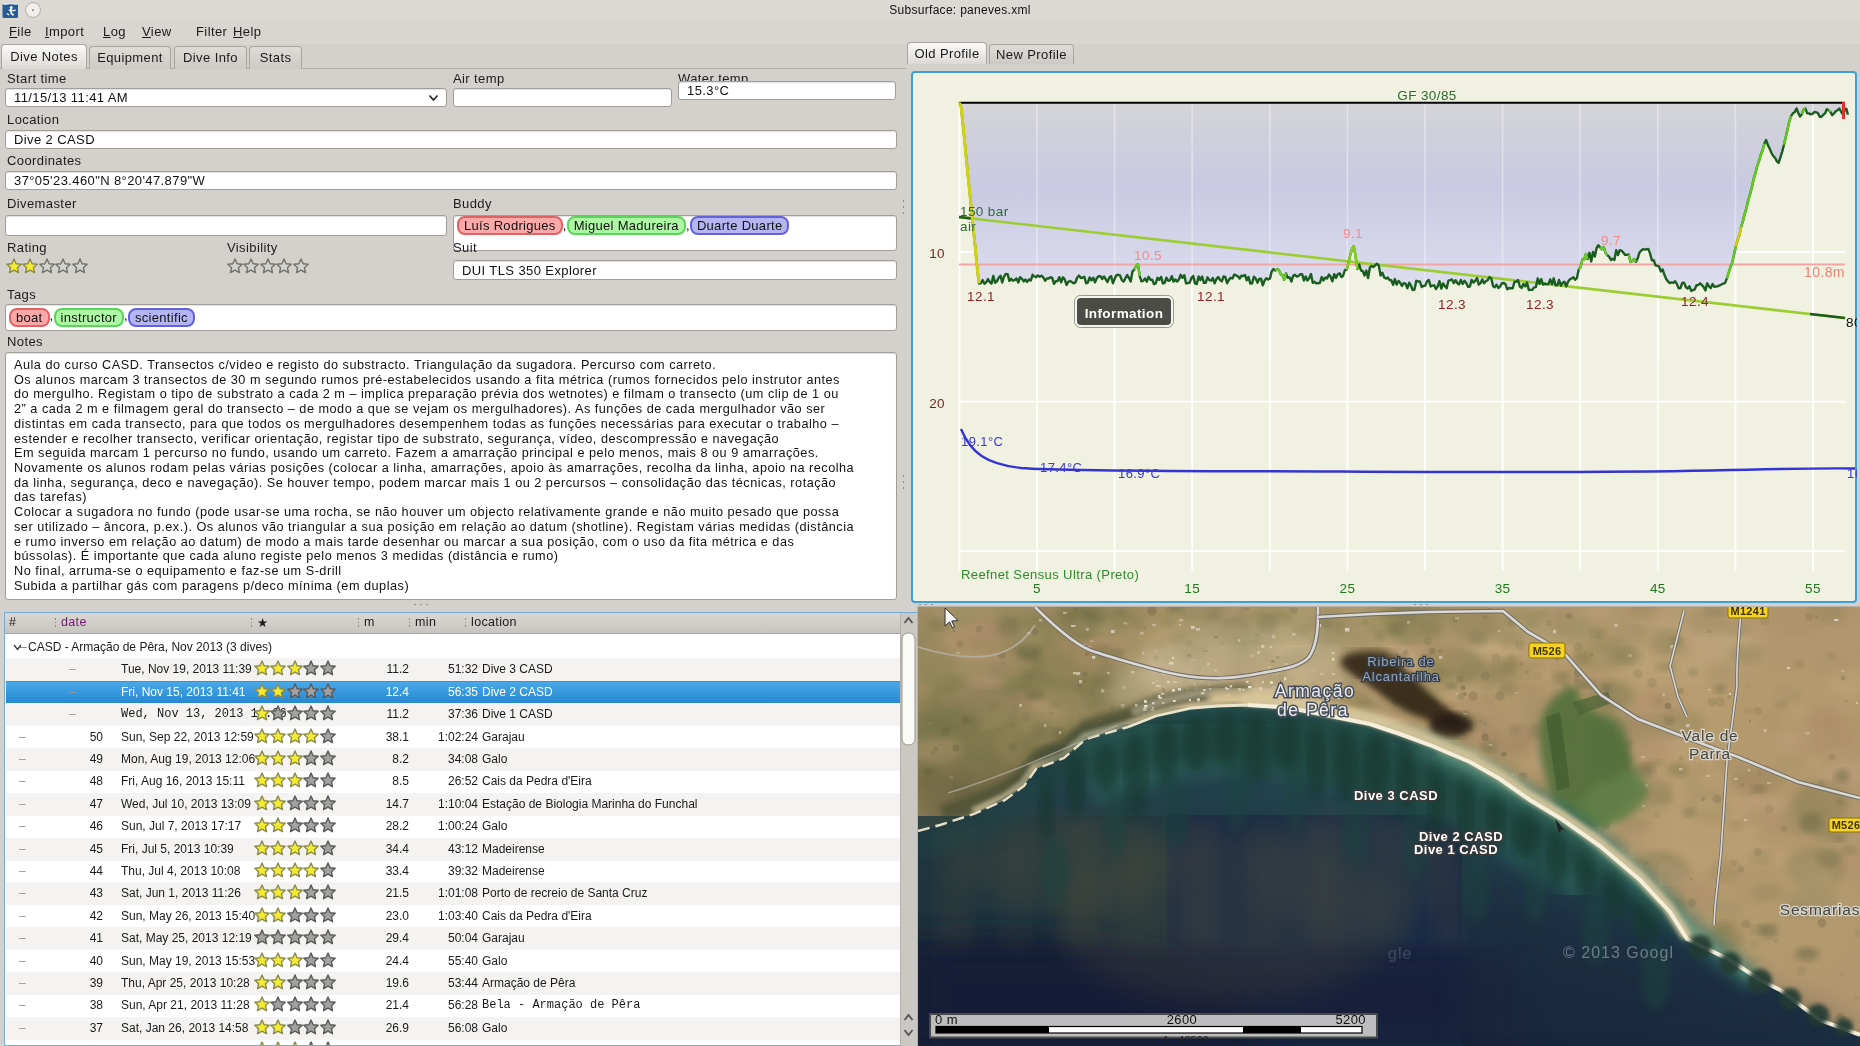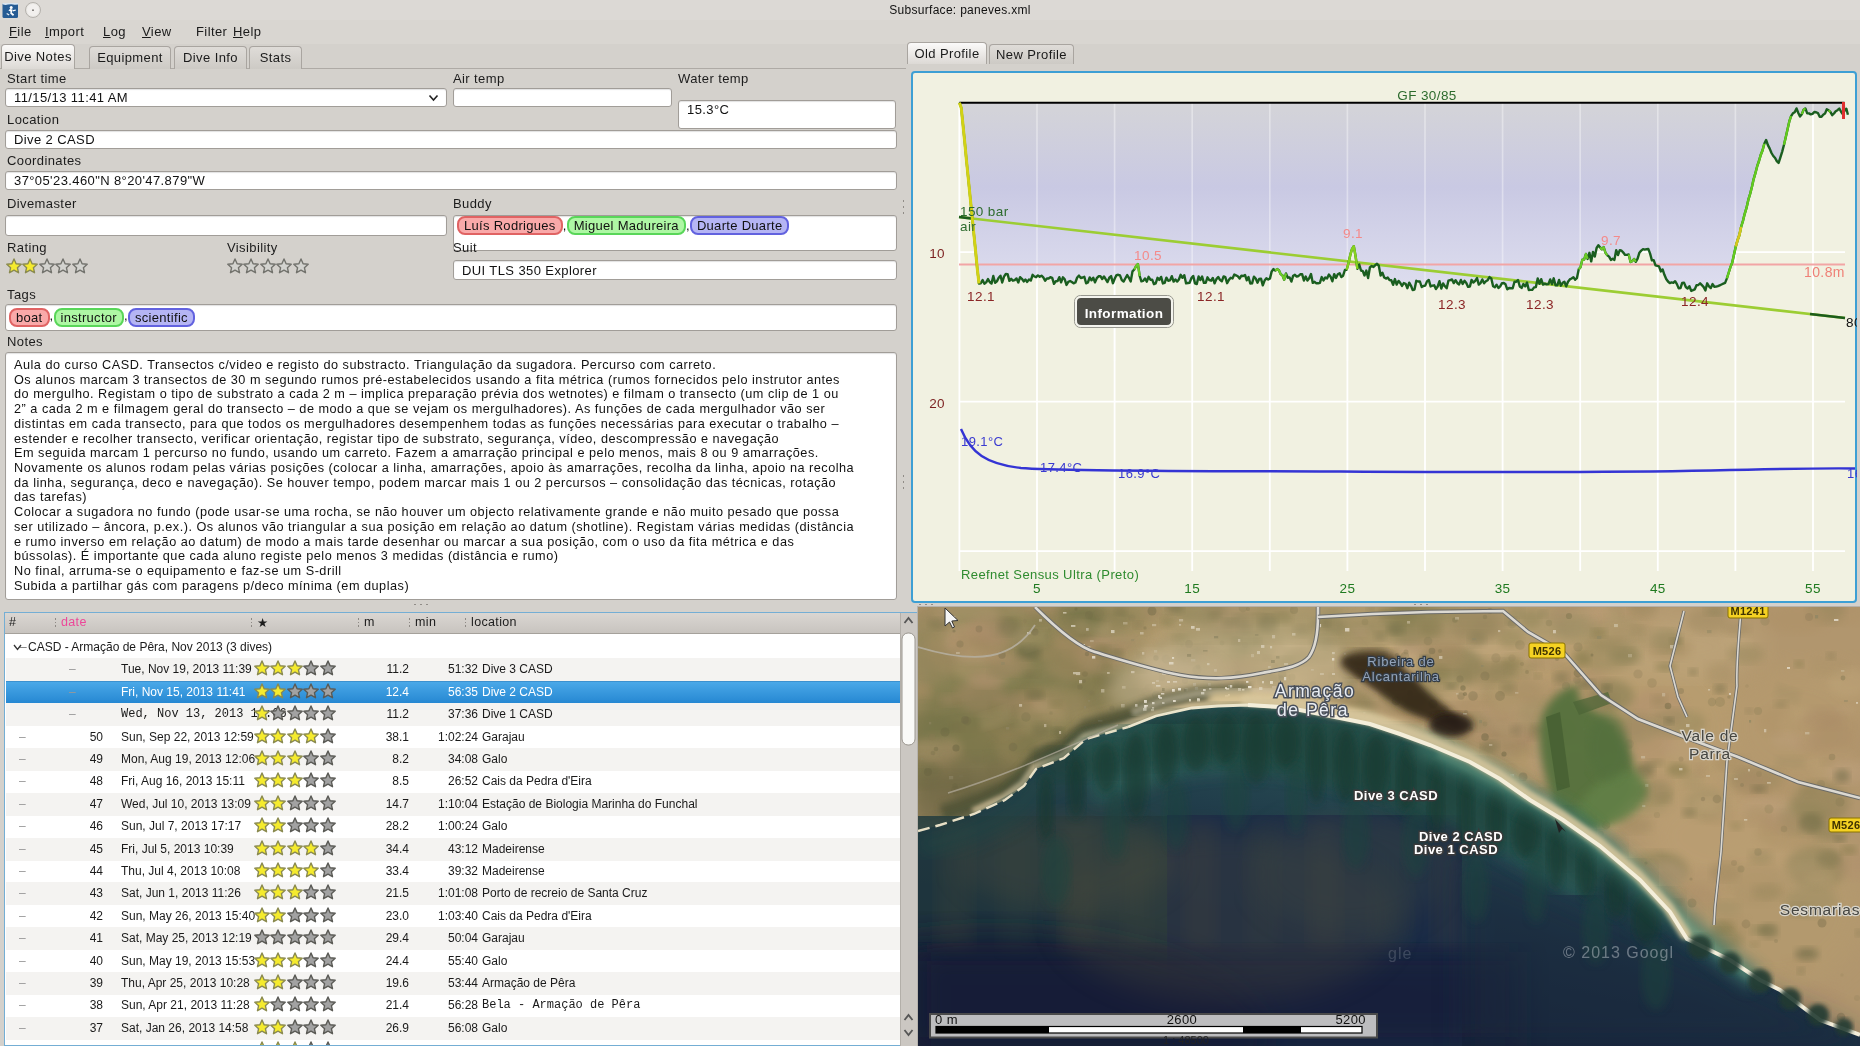--- a/index.html
+++ b/index.html
@@ -35,42 +35,42 @@
  <circle cx="8" cy="8.2" r="0.9" fill="#6d6a66"></circle>
 </svg>
 <div class="abs" style="left:0;top:3px;width:1920px;text-align:center;font-size:12px;letter-spacing:.3px;color:#111;">Subsurface: paneves.xml</div>
 <div class="abs" style="left:9px;top:24px;font-size:13px;letter-spacing:.4px;"><span style="text-decoration:underline">F</span>ile</div>
 <div class="abs" style="left:45px;top:24px;font-size:13px;letter-spacing:.4px;"><span style="text-decoration:underline">I</span>mport</div>
 <div class="abs" style="left:103px;top:24px;font-size:13px;letter-spacing:.4px;"><span style="text-decoration:underline">L</span>og</div>
 <div class="abs" style="left:142px;top:24px;font-size:13px;letter-spacing:.4px;"><span style="text-decoration:underline">V</span>iew</div>
 <div class="abs" style="left:196px;top:24px;font-size:13px;letter-spacing:.4px;">Filter</div>
 <div class="abs" style="left:233px;top:24px;font-size:13px;letter-spacing:.4px;"><span style="text-decoration:underline">H</span>elp</div>
 <div class="abs" style="left:0;top:68px;width:906px;height:1px;background:#aeaaa5;"></div>
-<div class="tab tabA" style="left:1px;top:44px;width:74px;height:25px;line-height:24px;">Dive Notes</div>
+<div class="tab tabA" style="left:1px;top:44px;width:86px;height:25px;line-height:24px;">Dive Notes</div>
 <div class="tab tabI" style="left:89px;top:46px;width:82px;height:23px;line-height:22px;">Equipment</div>
 <div class="tab tabI" style="left:174px;top:46px;width:73px;height:23px;line-height:22px;">Dive Info</div>
 <div class="tab tabI" style="left:249px;top:46px;width:53px;height:23px;line-height:22px;">Stats</div>
 <div class="tab tabA" style="left:907px;top:42px;width:80px;height:22px;line-height:21px;">Old Profile</div>
 <div class="tab tabI" style="left:989px;top:44px;width:85px;height:20px;line-height:19px;">New Profile</div>
 <div class="hdots" style="left:413px;top:603px;"></div>
 <div class="hdots" style="left:918px;top:603px;"></div>
 <div class="hdots" style="left:1413px;top:603px;"></div>
 <div class="vdots" style="left:902px;top:199px;"></div>
 <div class="vdots" style="left:902px;top:474px;"></div>
 
 <div class="lbl" style="left:7px;top:71px;">Start time</div>
 <div class="lbl" style="left:453px;top:71px;">Air temp</div>
 <div class="lbl" style="left:678px;top:71px;">Water temp</div>
 <div class="inp" style="left:5px;top:88px;width:442px;height:19px;line-height:18px;">11/15/13 11:41 AM
   <svg class="abs" style="right:7px;top:5px" width="11" height="8">
       <path d="M1.5 1.5 L5.5 6 L9.5 1.5" fill="none" stroke="#222" stroke-width="1.6"></path>
     </svg>
 </div>
 <div class="inp" style="left:453px;top:88px;width:219px;height:19px;"></div>
-<div class="inp" style="left:678px;top:100px;width:218px;height:29px;line-height:18px;">15.3°C</div>
+<div class="inp" style="left:678px;top:81px;width:218px;height:19px;line-height:18px;">15.3°C</div>
 <div class="lbl" style="left:7px;top:112px;">Location</div>
 <div class="inp" style="left:5px;top:130px;width:892px;height:19px;line-height:18px;">Dive 2 CASD</div>
 <div class="lbl" style="left:7px;top:153px;">Coordinates</div>
 <div class="inp" style="left:5px;top:171px;width:892px;height:19px;line-height:18px;">37°05'23.460"N 8°20'47.879"W</div>
 <div class="lbl" style="left:7px;top:196px;">Divemaster</div>
 <div class="lbl" style="left:453px;top:196px;">Buddy</div>
 <div class="inp" style="left:5px;top:215px;width:442px;height:21px;"></div>
 <div class="inp" style="left:453px;top:215px;width:444px;height:36px;padding-left:3px;line-height:20px;"><span class="pill pr">Luís Rodrigues</span>,<span class="pill pg">Miguel Madureira</span>,<span class="pill pb">Duarte Duarte</span></div>
 <div class="lbl" style="left:7px;top:240px;">Rating</div>
 <div class="lbl" style="left:227px;top:240px;">Visibility</div>
@@ -111,21 +111,21 @@
   </svg>
 <div class="inp" style="left:453px;top:260px;width:444px;height:20px;line-height:19px;">DUI TLS 350 Explorer</div>
 <div class="lbl" style="left:7px;top:287px;">Tags</div>
 <div class="inp" style="left:5px;top:304px;width:892px;height:27px;padding-left:3px;padding-top:3px;"><span class="pill pr">boat</span>,<span class="pill pg">instructor</span>,<span class="pill pb">scientific</span></div>
 <div class="lbl" style="left:7px;top:334px;">Notes</div>
 <div class="inp" style="left:5px;top:352px;width:892px;height:248px;font-size:12.7px;letter-spacing:.5px;line-height:14.72px;padding:5px 6px 0 8px;white-space:nowrap;overflow:hidden;">Aula do curso CASD. Transectos c/video e registo do substracto. Triangulação da sugadora. Percurso com carreto.<br>Os alunos marcam 3 transectos de 30 m segundo rumos pré-estabelecidos usando a fita métrica (rumos fornecidos pelo instrutor antes<br>do mergulho. Registam o tipo de substrato a cada 2 m – implica preparação prévia dos wetnotes) e filmam o transecto (um clip de 1 ou<br>2” a cada 2 m e filmagem geral do transecto – de modo a que se vejam os mergulhadores). As funções de cada mergulhador vão ser<br>distintas em cada transecto, para que todos os mergulhadores desempenhem todas as funções necessárias para executar o trabalho –<br>estender e recolher transecto, verificar orientação, registar tipo de substrato, segurança, vídeo, descompressão e navegação<br>Em seguida marcam 1 percurso no fundo, usando um carreto. Fazem a amarração principal e pelo menos, mais 8 ou 9 amarrações.<br>Novamente os alunos rodam pelas várias posições (colocar a linha, amarrações, apoio às amarrações, recolha da linha, apoio na recolha<br>da linha, segurança, deco e navegação). Se houver tempo, podem marcar mais 1 ou 2 percursos – consolidação das técnicas, rotação<br>das tarefas)<br>Colocar a sugadora no fundo (pode usar-se uma rocha, se não houver um objecto relativamente grande e não muito pesado que possa<br>ser utilizado – âncora, p.ex.). Os alunos vão triangular a sua posição em relação ao datum (shotline). Registam várias medidas (distância<br>e rumo inverso em relação ao datum) de modo a mais tarde desenhar ou marcar a sua posição, com o uso da fita métrica e das<br>bússolas). É importante que cada aluno registe pelo menos 3 medidas (distância e rumo)<br>No final, arruma-se o equipamento e faz-se um S-drill<br>Subida a partilhar gás com paragens p/deco mínima (em duplas)</div>
 
 <div class="abs" style="left:4px;top:612px;width:914px;height:434px;border:1px solid #74aed4;background:#fff;overflow:hidden;">
 <div class="abs" style="left:0;top:0;width:913px;height:21px;background:linear-gradient(#dad6d2,#c8c4bf);border-bottom:1px solid #a5a19b;"></div>
 <div class="abs" style="left:4px;top:2px;font-size:12.5px;letter-spacing:.35px;color:#1c1c1c;">#</div>
-<div class="abs" style="left:56px;top:2px;font-size:12.5px;letter-spacing:.35px;color:#ec4899;">date</div>
+<div class="abs" style="left:56px;top:2px;font-size:12.5px;letter-spacing:.35px;color:#701a75;">date</div>
 <div class="abs" style="left:252px;top:2px;font-size:12.5px;letter-spacing:.35px;color:#1c1c1c;">★</div>
 <div class="abs" style="left:359px;top:2px;font-size:12.5px;letter-spacing:.35px;color:#1c1c1c;">m</div>
 <div class="abs" style="left:410px;top:2px;font-size:12.5px;letter-spacing:.35px;color:#1c1c1c;">min</div>
 <div class="abs" style="left:466px;top:2px;font-size:12.5px;letter-spacing:.35px;color:#1c1c1c;">location</div>
 <div class="abs" style="left:50px;top:5px;width:1px;height:11px;background:repeating-linear-gradient(#8e8a85 0 1.5px,transparent 1.5px 3.5px);"></div>
 <div class="abs" style="left:246px;top:5px;width:1px;height:11px;background:repeating-linear-gradient(#8e8a85 0 1.5px,transparent 1.5px 3.5px);"></div>
 <div class="abs" style="left:353px;top:5px;width:1px;height:11px;background:repeating-linear-gradient(#8e8a85 0 1.5px,transparent 1.5px 3.5px);"></div>
 <div class="abs" style="left:404px;top:5px;width:1px;height:11px;background:repeating-linear-gradient(#8e8a85 0 1.5px,transparent 1.5px 3.5px);"></div>
 <div class="abs" style="left:460px;top:5px;width:1px;height:11px;background:repeating-linear-gradient(#8e8a85 0 1.5px,transparent 1.5px 3.5px);"></div>
 <div class="row" style="top:23px;">

